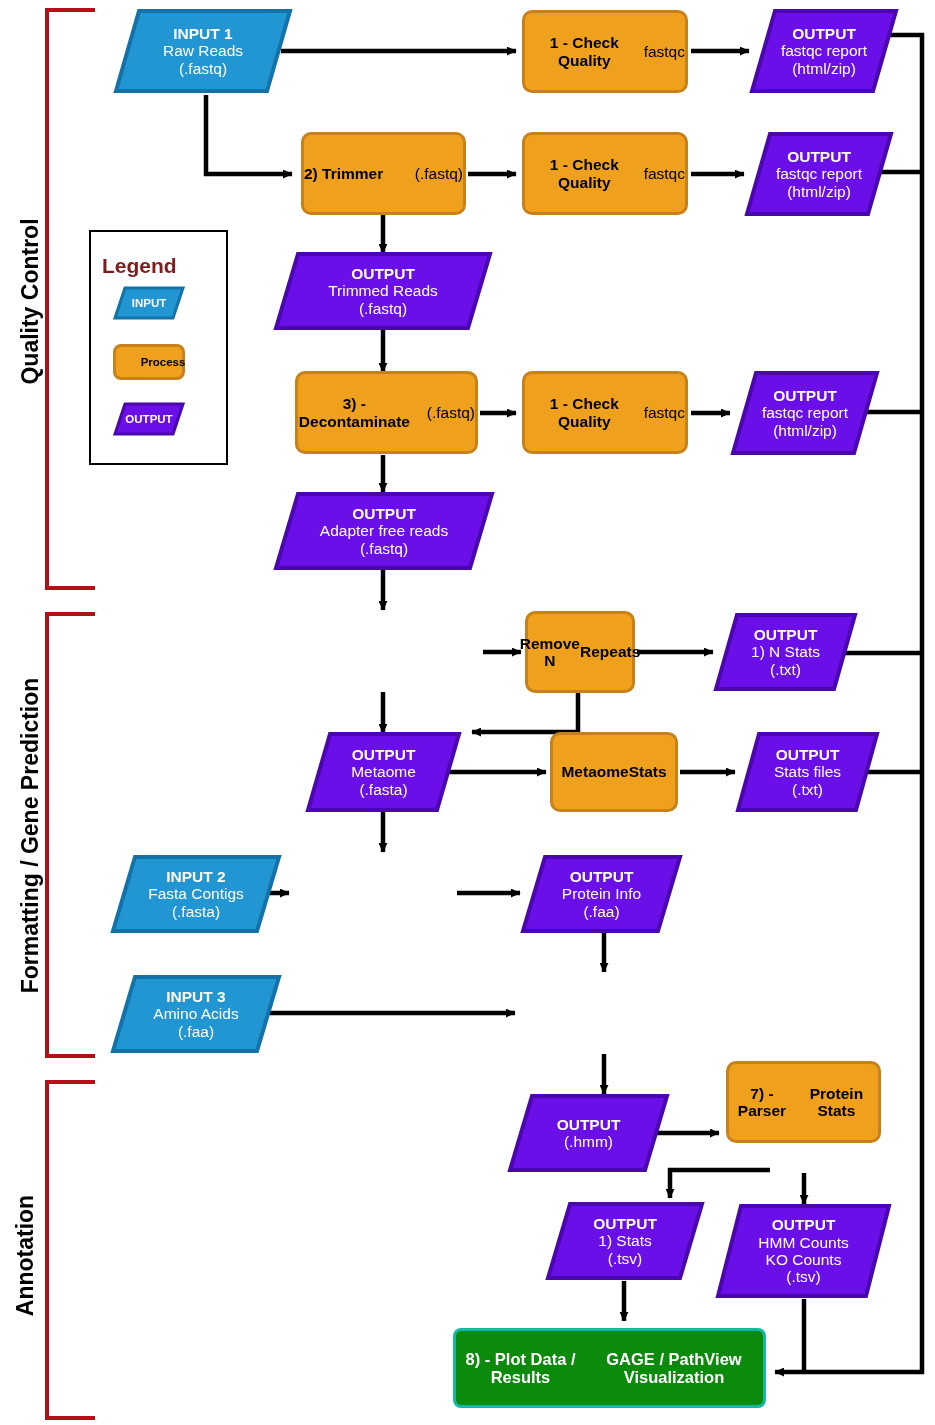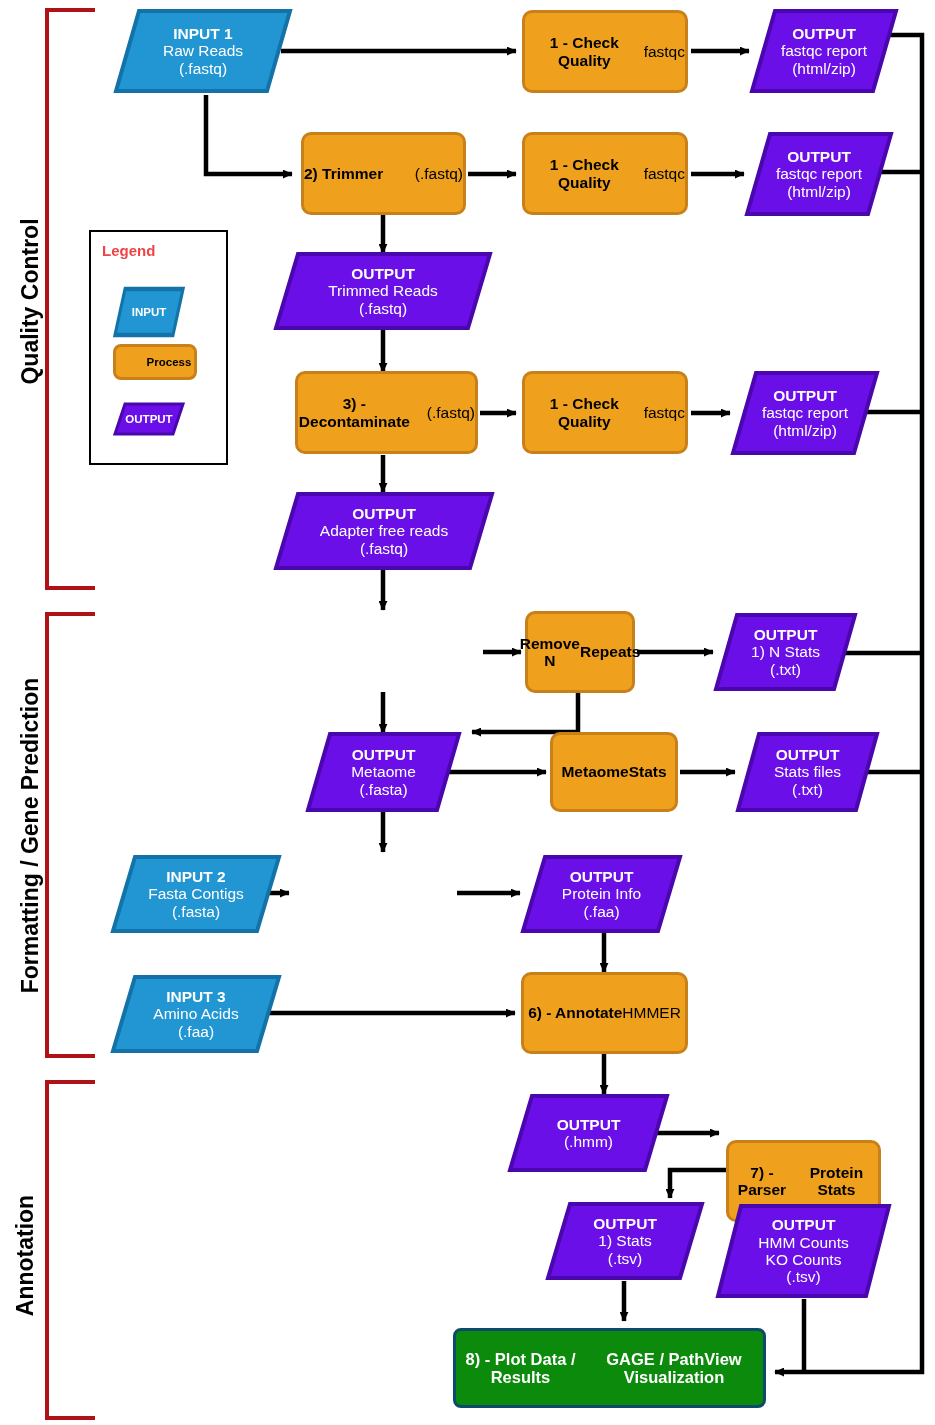--- a/index.html
+++ b/index.html
@@ -20,26 +20,26 @@
 
   
   .para{position:absolute;}
   .para .shape{position:absolute;left:0;top:0;width:100%;height:100%;}
   .para .txt{position:absolute;left:0;top:0;width:100%;height:100%;display:flex;
              flex-direction:column;align-items:center;justify-content:center;text-align:center;
              line-height:1.12;color:#fff;}
   .para .txt .l1{font-weight:bold;font-size:15.5px;}
   .para .txt .l2,.para .txt .l3{font-weight:normal;font-size:15.5px;}
 
-  .green{background:#0B8A0B;border:3px solid #0c4a6e;border-radius:8px;color:#fff;}
+  .green{background:#0B8A0B;border:3px solid #14b8a6;border-radius:8px;color:#fff;}
   .green .l1,.green .l2{font-weight:bold;font-size:16.5px;}
 
   
   #legend{position:absolute;background:#fff;border:2px solid #000;box-sizing:border-box;}
-  #legend .ltitle{position:absolute;font-weight:bold;font-size:15px;color:#ef4444;}
+  #legend .ltitle{position:absolute;font-weight:bold;font-size:21px;color:#7f1d1d;margin-top:12px;}
   .legshape{position:absolute;}
   .legshape .txt .l1{font-size:11.5px;font-weight:bold;}
 
   
   .bracket{position:absolute;border:0;}
   .bracket .vert{position:absolute;background:#B01117;width:4px;}
   .bracket .topArm,.bracket .botArm{position:absolute;background:#B01117;height:4px;}
   .secLabel{position:absolute;color:#000;font-weight:bold;font-size:23px;
             transform-origin:center center;white-space:nowrap;}
 </style>
@@ -137,30 +137,30 @@
   <div class="bracket" style="left:45px;top:1080px;width:50px;height:340px;">
     <div class="vert" style="left:0;top:0;height:340px;"></div>
     <div class="topArm" style="left:0;top:0;width:50px;"></div>
     <div class="botArm" style="left:0;bottom:0;width:50px;"></div>
   </div>
   <div class="secLabel" style="left:-75px;top:1242px;width:200px;text-align:center;transform:rotate(-90deg);">Annotation</div>
 
   <div id="legend" style="left:89px;top:230px;width:139px;height:235px;">
     <div class="ltitle" style="left:11px;top:10px;">Legend</div>
 
-    <div class="para legshape" style="left:22px;top:54px;width:72px;height:52px;">
+    <div class="para legshape" style="left:22px;top:54px;width:72px;height:34px;">
       <svg class="shape" viewBox="0 0 72 34" preserveAspectRatio="none">
         <polygon points="12,2 70,2 60,32 2,32" fill="#2196D3" stroke="#1373A8" stroke-width="3"></polygon>
       </svg>
       <div class="txt">
           <span class="l1">INPUT</span>
         </div>
     </div>
 
-    <div class="proc node legshape" style="left:22px;top:112px;width:84px;height:36px;border-radius:8px;padding-left:28px;">
+    <div class="proc node legshape" style="left:22px;top:112px;width:72px;height:36px;border-radius:8px;padding-left:28px;">
       <span class="l1" style="font-size:11.5px;">Process</span>
     </div>
 
     <div class="para legshape" style="left:22px;top:170px;width:72px;height:34px;">
       <svg class="shape" viewBox="0 0 72 34" preserveAspectRatio="none">
         <polygon points="12,2 70,2 60,32 2,32" fill="#6B0FE8" stroke="#4A07AD" stroke-width="3"></polygon>
       </svg>
       <div class="txt">
           <span class="l1">OUTPUT</span>
         </div>
@@ -329,36 +329,32 @@
     <svg class="shape" viewBox="0 0 172 80" preserveAspectRatio="none">
       <polygon points="25,3 169,3 147,77 3,77" fill="#2196D3" stroke="#1373A8" stroke-width="4"></polygon>
     </svg>
     <div class="txt">
       <span class="l1">INPUT 3</span>
       <span class="l2">Amino Acids</span>
       <span class="l3">(.faa)</span>
     </div>
   </div>
 
-  <div class="node proc" style="left:521px;top:972px;width:167px;height:82px;">
-    <span class="l1">6) - Annotate</span>
-    <span class="l2">HMMER</span>
-  </div>
 
   <div class="para" style="left:507px;top:1093px;width:163px;height:80px;">
     <svg class="shape" viewBox="0 0 163 80" preserveAspectRatio="none">
       <polygon points="25,3 160,3 138,77 3,77" fill="#6B0FE8" stroke="#4A07AD" stroke-width="4"></polygon>
     </svg>
     <div class="txt">
       <span class="l1">OUTPUT</span>
       <span class="l2">(.hmm)</span>
     </div>
   </div>
 
-  <div class="node proc" style="left:726px;top:1140px;width:155px;height:82px;">
+  <div class="node proc" style="left:726px;top:1061px;width:155px;height:82px;">
     <span class="l1">7) - Parser</span>
     <span class="l1">Protein Stats</span>
   </div>
 
   <div class="para" style="left:545px;top:1201px;width:160px;height:80px;">
     <svg class="shape" viewBox="0 0 160 80" preserveAspectRatio="none">
       <polygon points="25,3 157,3 135,77 3,77" fill="#6B0FE8" stroke="#4A07AD" stroke-width="4"></polygon>
     </svg>
     <div class="txt">
       <span class="l1">OUTPUT</span>

